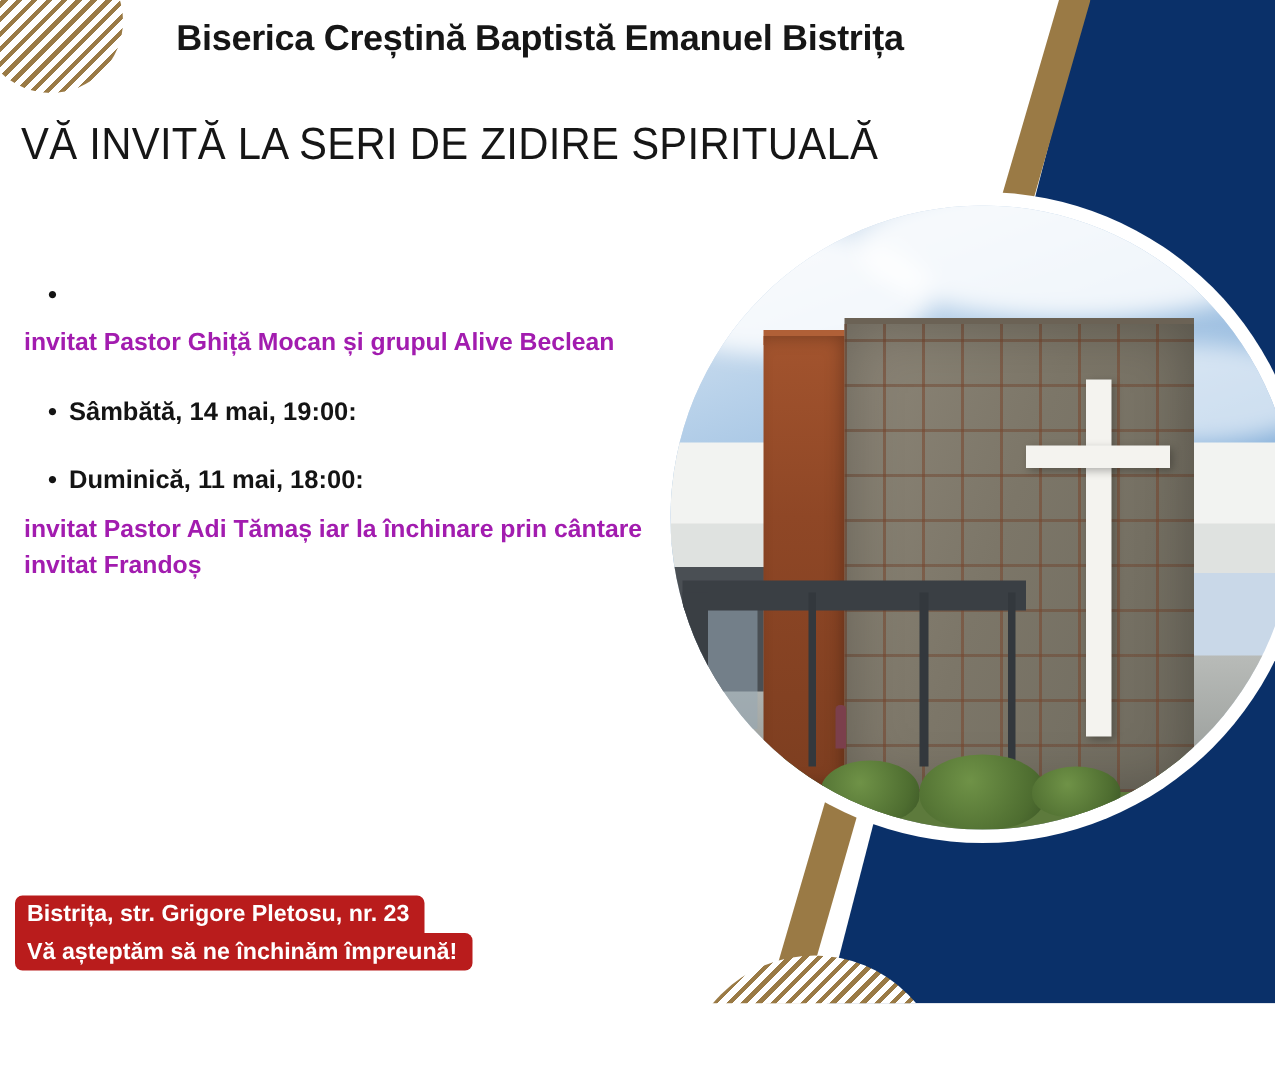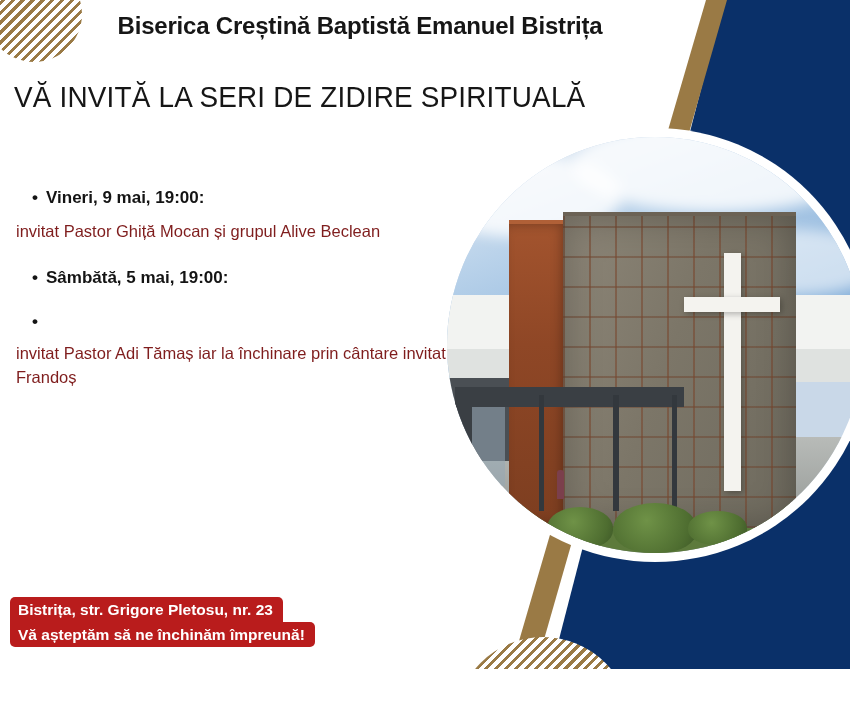--- a/index.html
+++ b/index.html
@@ -282,22 +282,22 @@
     margin-bottom: 2px;
   }
   .bullet {
     width: 14px;
     font-size: 17px;
     line-height: 1;
     color: #141414;
   }
   .event-body {
     font-size: 16.5px;
-    font-weight: 400;
-    color: #7f1d1d;
+    font-weight: 700;
+    color: #a21caf;
     line-height: 1.42;
     margin-top: 12px;
   }
 
   .addr-badge {
     position: absolute;
     left: 10px;
     top: 597px;
     display: inline-block;
     padding: 0;
@@ -371,35 +371,35 @@
 
     <div class="title">Biserica Creștină Baptistă Emanuel Bistrița</div>
 
     <div class="subtitle">VĂ INVITĂ LA SERI DE ZIDIRE SPIRITUALĂ</div>
 
     <div class="events">
 
       <div class="event">
         <div class="event-head">
           <span class="bullet">•</span>
-          <span>Vineri, 9 mai, 19:00:</span>
         </div>
         <div class="event-body">invitat Pastor Ghiță Mocan și grupul Alive Beclean</div>
       </div>
 
       <div class="event">
         <div class="event-head">
           <span class="bullet">•</span>
-          <span>Sâmbătă, 5 mai, 19:00:</span>
+          <span>Sâmbătă, 14 mai, 19:00:</span>
         </div>
       </div>
 
       <div class="event">
         <div class="event-head">
           <span class="bullet">•</span>
+          <span>Duminică, 11 mai, 18:00:</span>
         </div>
         <div class="event-body">invitat Pastor Adi Tămaș  iar la închinare prin cântare invitat Frandoș</div>
       </div>
 
     </div>
 
     <div class="addr-badge">
       <div class="addr-line l1">Bistrița, str. Grigore Pletosu, nr. 23</div>
       <div class="addr-line l2">Vă așteptăm să ne închinăm împreună!</div>
     </div>

